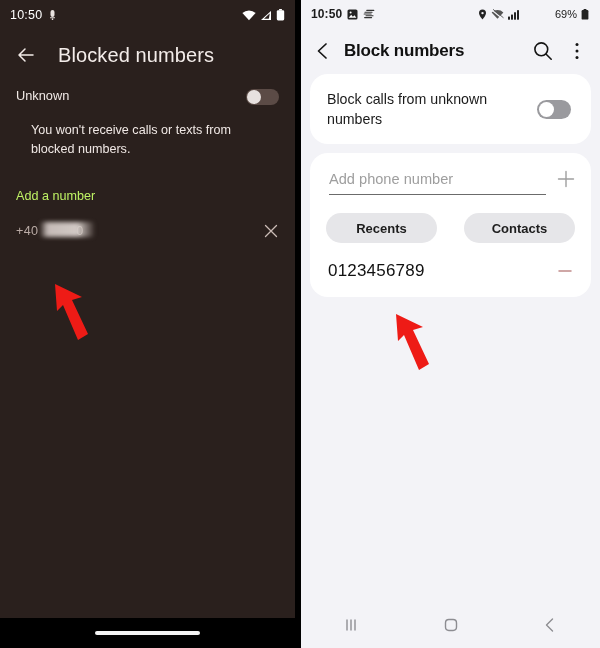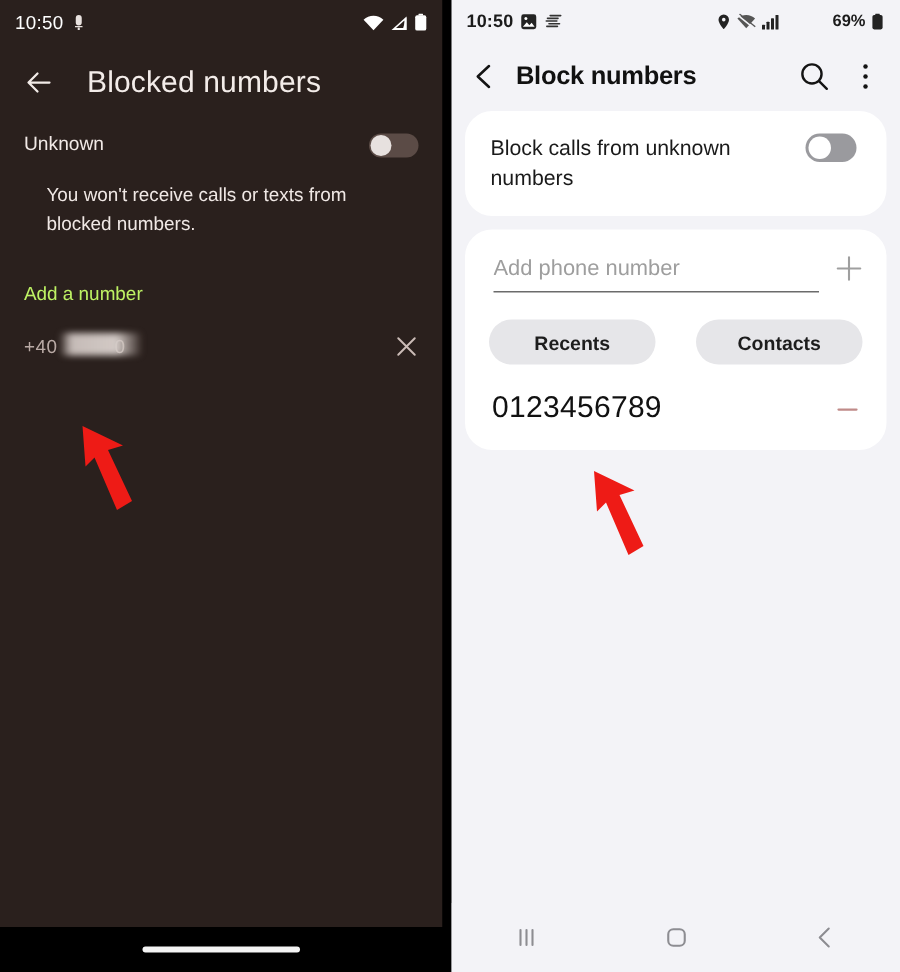--- a/index.html
+++ b/index.html
@@ -135,21 +135,21 @@
   }
   .r-statusbar {
     height: 28px;
     display: flex; align-items: center;
     padding: 0 11px 0 10px;
     color: #1b1b1b;
   }
   .r-time { font-size: 12px; font-weight: bold; color: #1b1b1b; letter-spacing: .1px;}
   .r-stat-left { display: flex; align-items: center; gap: 5px; }
   .r-stat-right { margin-left: auto; display: flex; align-items: center; gap: 4px; }
-  .r-batt-text { font-size: 11px; font-weight: bold; color: #1b1b1b; margin-left: 31px; }
+  .r-batt-text { font-size: 11px; font-weight: normal; color: #1b1b1b; margin-left: 31px; }
 
   .r-appbar {
     height: 46px;
     display: flex; align-items: center;
     padding: 0 12px 0 13px;
     gap: 12px;
   }
   .r-back { width: 18px; height: 18px; cursor: pointer; flex: 0 0 auto; }
   .r-title {
     font-size: 17px; font-weight: bold; color: #111;
@@ -157,21 +157,21 @@
     flex: 1 1 auto;
   }
   .r-icon-btn { width: 22px; height: 22px; cursor: pointer; flex: 0 0 auto; }
 
   .card {
     background: #ffffff;
     border-radius: 18px;
     margin: 0 9px 9px 9px;
   }
   .r-card-toggle {
-    display: flex; 
+    display: flex; align-items: center;
     padding: 15px 14px 15px 17px;
     gap: 10px;
     min-height: 66px;
   }
   .r-toggle-label {
     font-size: 14.2px; color: #1a1a1a; line-height: 20px;
     flex: 1 1 auto; max-width: 200px;
   }
   .sw-light {
     position: relative;
@@ -218,21 +218,21 @@
     display: flex; align-items: center; justify-content: center;
     font-size: 13px; font-weight: bold; color: #1d1d1d;
     cursor: pointer;
   }
 
   .r-num-row {
     display: flex; align-items: center;
     padding: 18px 3px 2px 4px;
     gap: 10px;
   }
-  .r-num { flex: 1 1 auto; font-size: 20px; color: #111; letter-spacing: .2px; }
+  .r-num { flex: 1 1 auto; font-size: 17px; color: #111; letter-spacing: .2px; }
   .r-minus { width: 18px; height: 18px; cursor: pointer; flex: 0 0 auto; }
 
   .r-navbar {
     position: absolute; left: 0; bottom: 0;
     width: 299px; height: 46px;
     background: #f3f3f7;
     display: flex; align-items: center;
   }
   .r-nav-btn {
     flex: 1 1 0;

